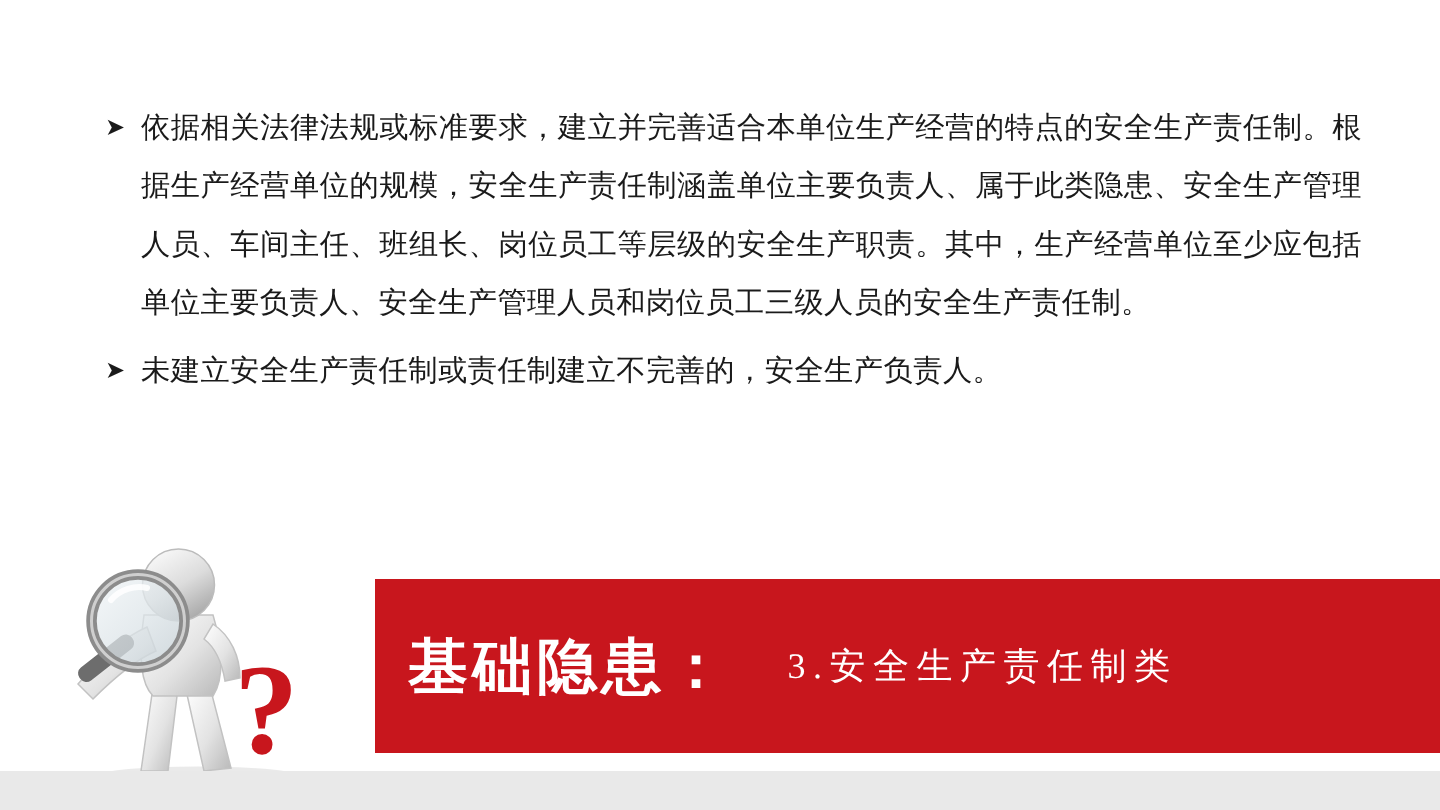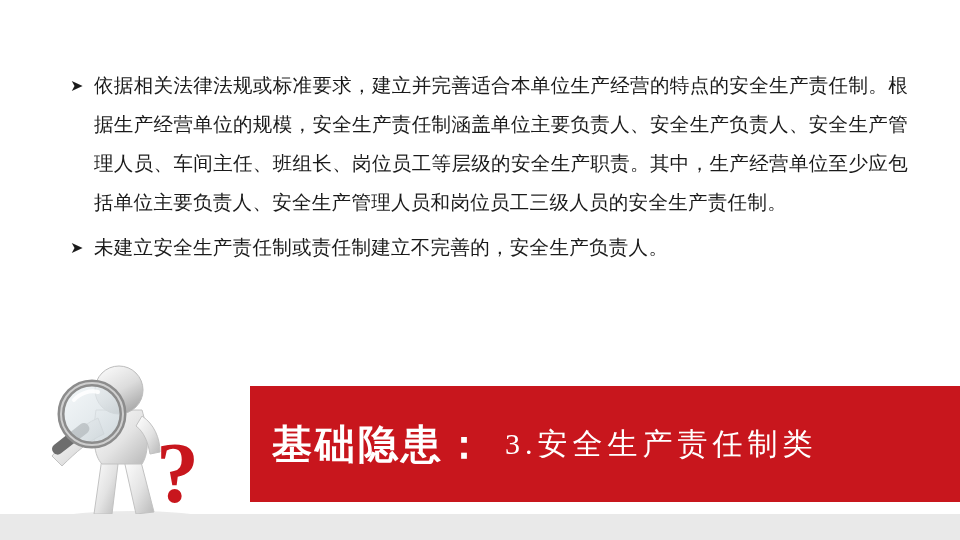--- a/index.html
+++ b/index.html
@@ -50,32 +50,33 @@
   
   .banner {
     position: absolute;
     left: 250px;
     top: 386px;
     width: 710px;
     height: 116px;
     background: #c8161d;
     display: flex;
     align-items: center;
+    gap: 20px;
   }
   .banner-title {
     color: #ffffff;
     font-size: 40px;
     font-weight: bold;
     letter-spacing: 3px;
     margin-left: 22px;
     white-space: nowrap;
   }
   .banner-sub {
     color: #ffffff;
-    font-size: 30px;
+    font-size: 24px;
     letter-spacing: 5px;
     margin-left: 18px;
     white-space: nowrap;
     font-family: "Liberation Serif", serif;
   }
 
   
   .bottom-strip {
     position: absolute;
     left: 0;
@@ -104,21 +105,21 @@
     line-height: 1;
   }
 </style>
 </head>
 <body>
 
 <div class="content">
 
   <div class="bullet-row">
     <span class="bullet-marker">➤</span>
-    <span class="bullet-text">依据相关法律法规或标准要求，建立并完善适合本单位生产经营的特点的安全生产责任制。根据生产经营单位的规模，安全生产责任制涵盖单位主要负责人、安全生产负责人、安全生产管理人员、车间主任、班组长、岗位员工等层级的安全生产职责。其中，生产经营单位至少应包括单位主要负责人、安全生产管理人员和岗位员工三级人员的安全生产责任制。</span>
+    <span class="bullet-text">依据相关法律法规或标准要求，建立并完善适合本单位生产经营的特点的安全生产责任制。根据生产经营单位的规模，安全生产责任制涵盖单位主要负责人、属于此类隐患、安全生产管理人员、车间主任、班组长、岗位员工等层级的安全生产职责。其中，生产经营单位至少应包括单位主要负责人、安全生产管理人员和岗位员工三级人员的安全生产责任制。</span>
   </div>
 
   <div class="bullet-row">
     <span class="bullet-marker">➤</span>
     <span class="bullet-text">未建立安全生产责任制或责任制建立不完善的，安全生产负责人。</span>
   </div>
 
 </div>
 
 <div class="illustration">

